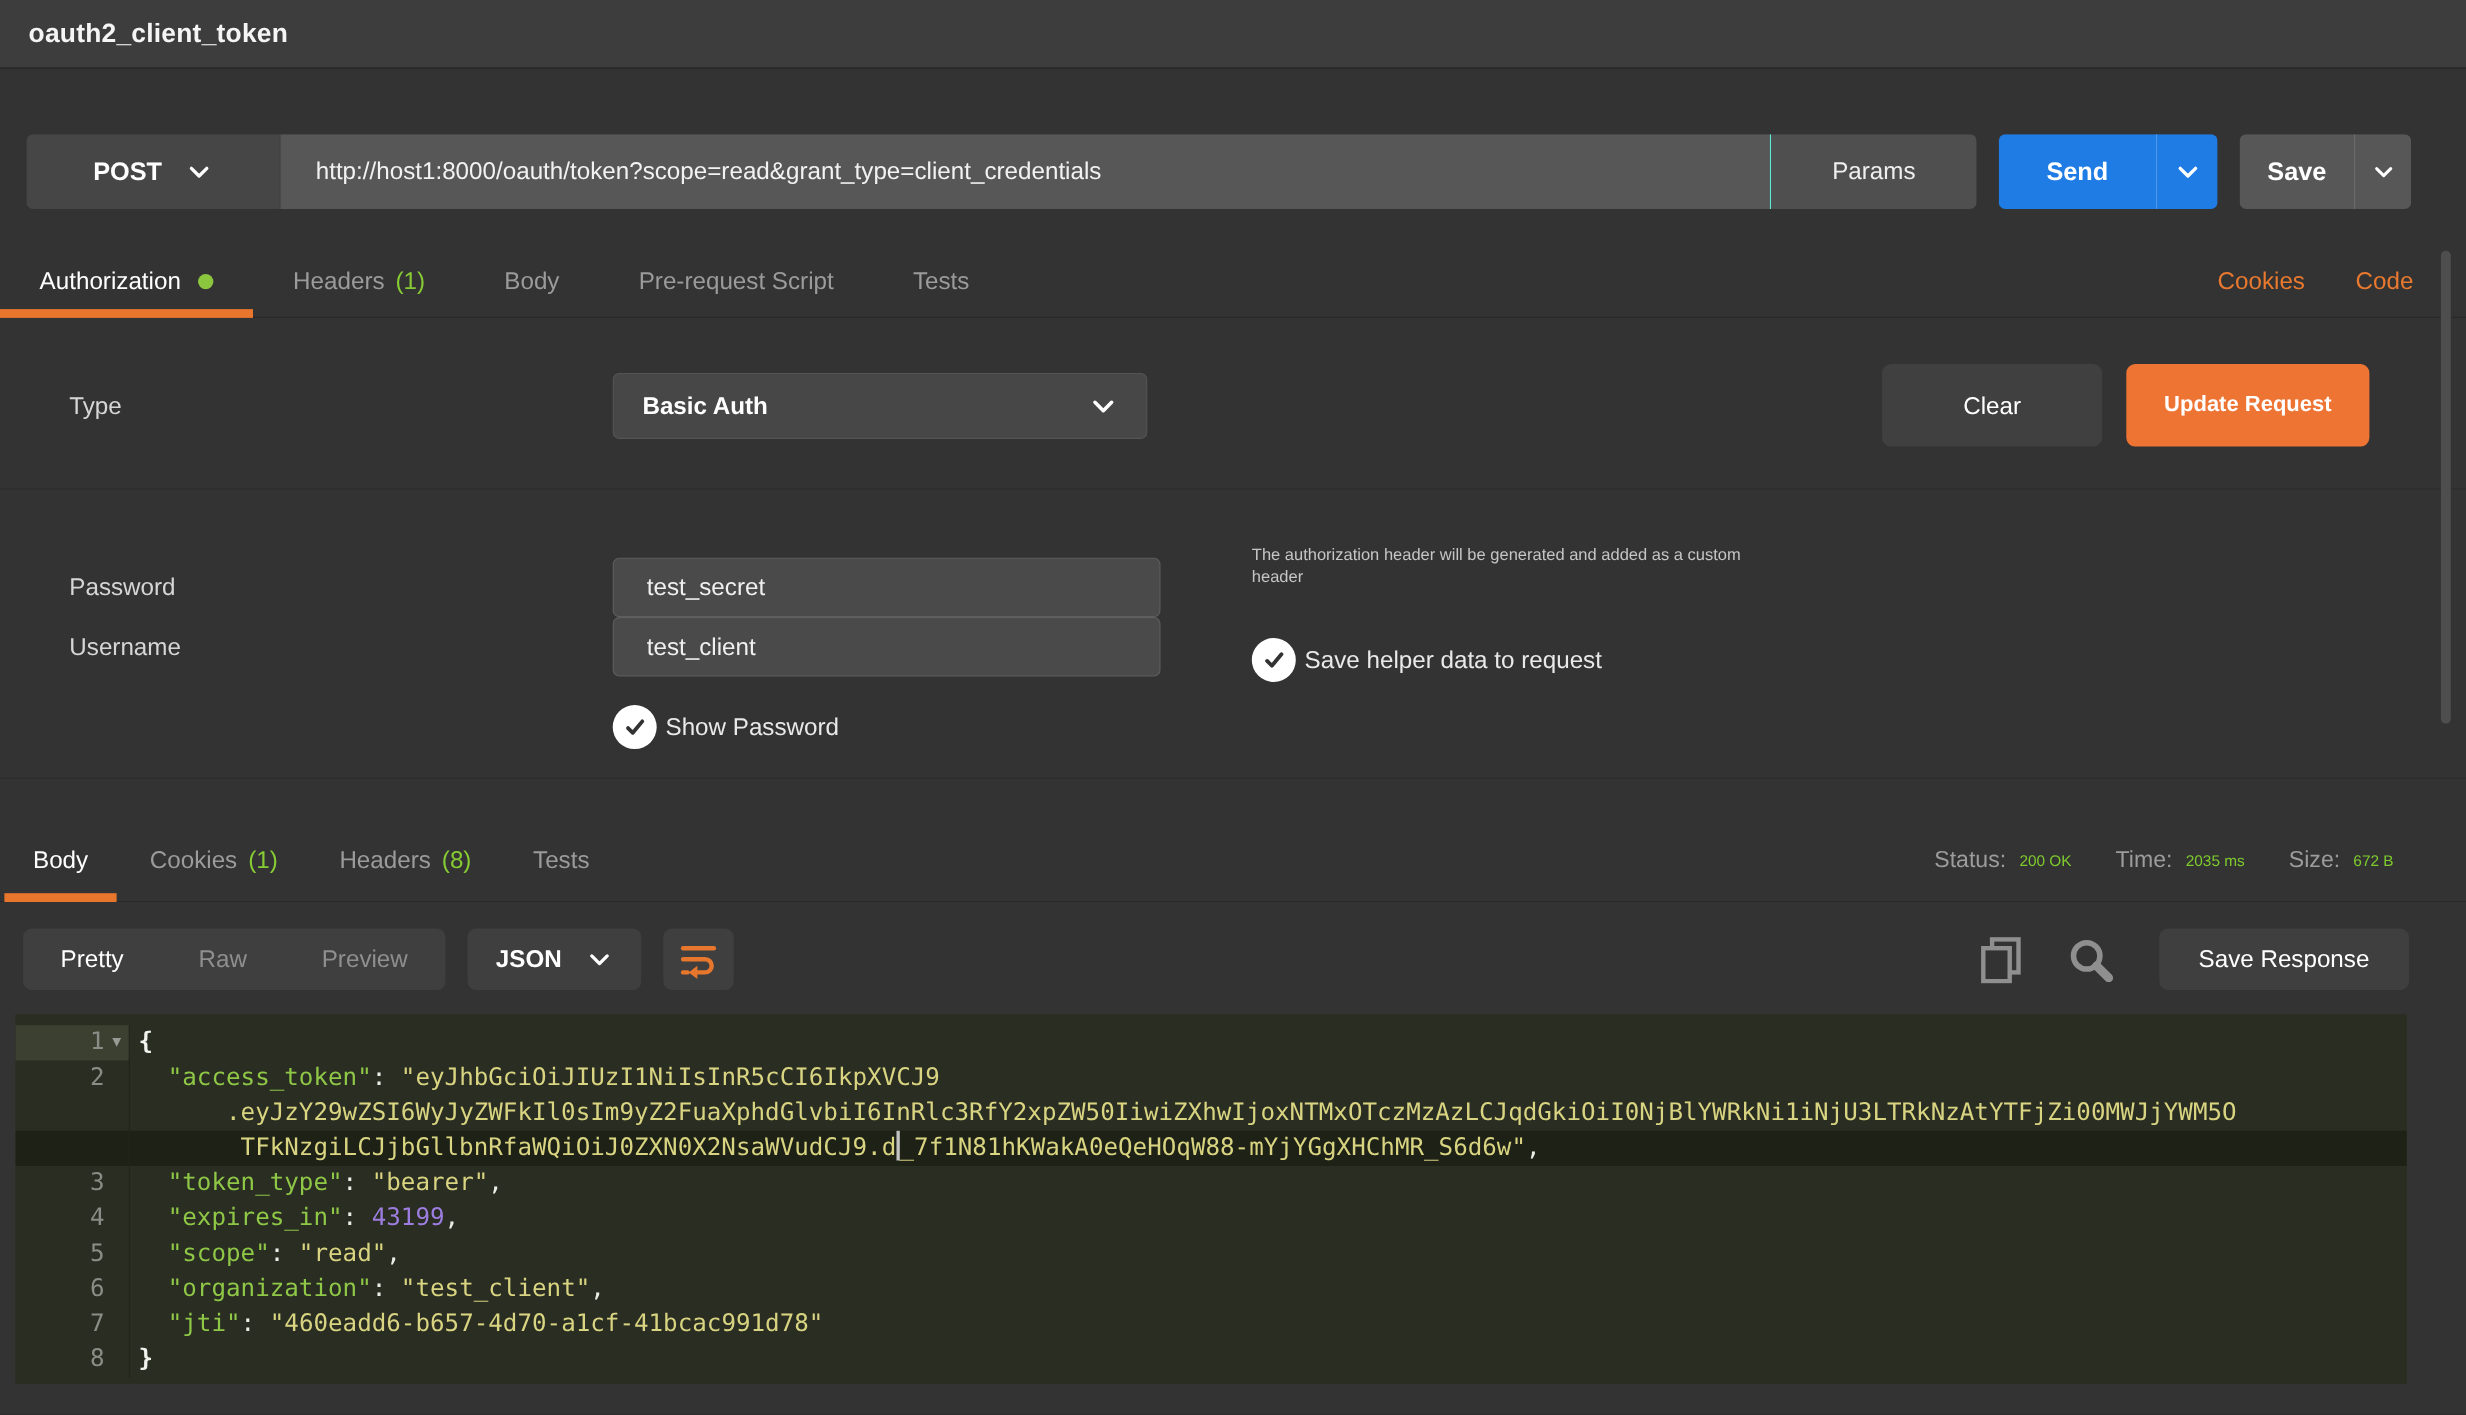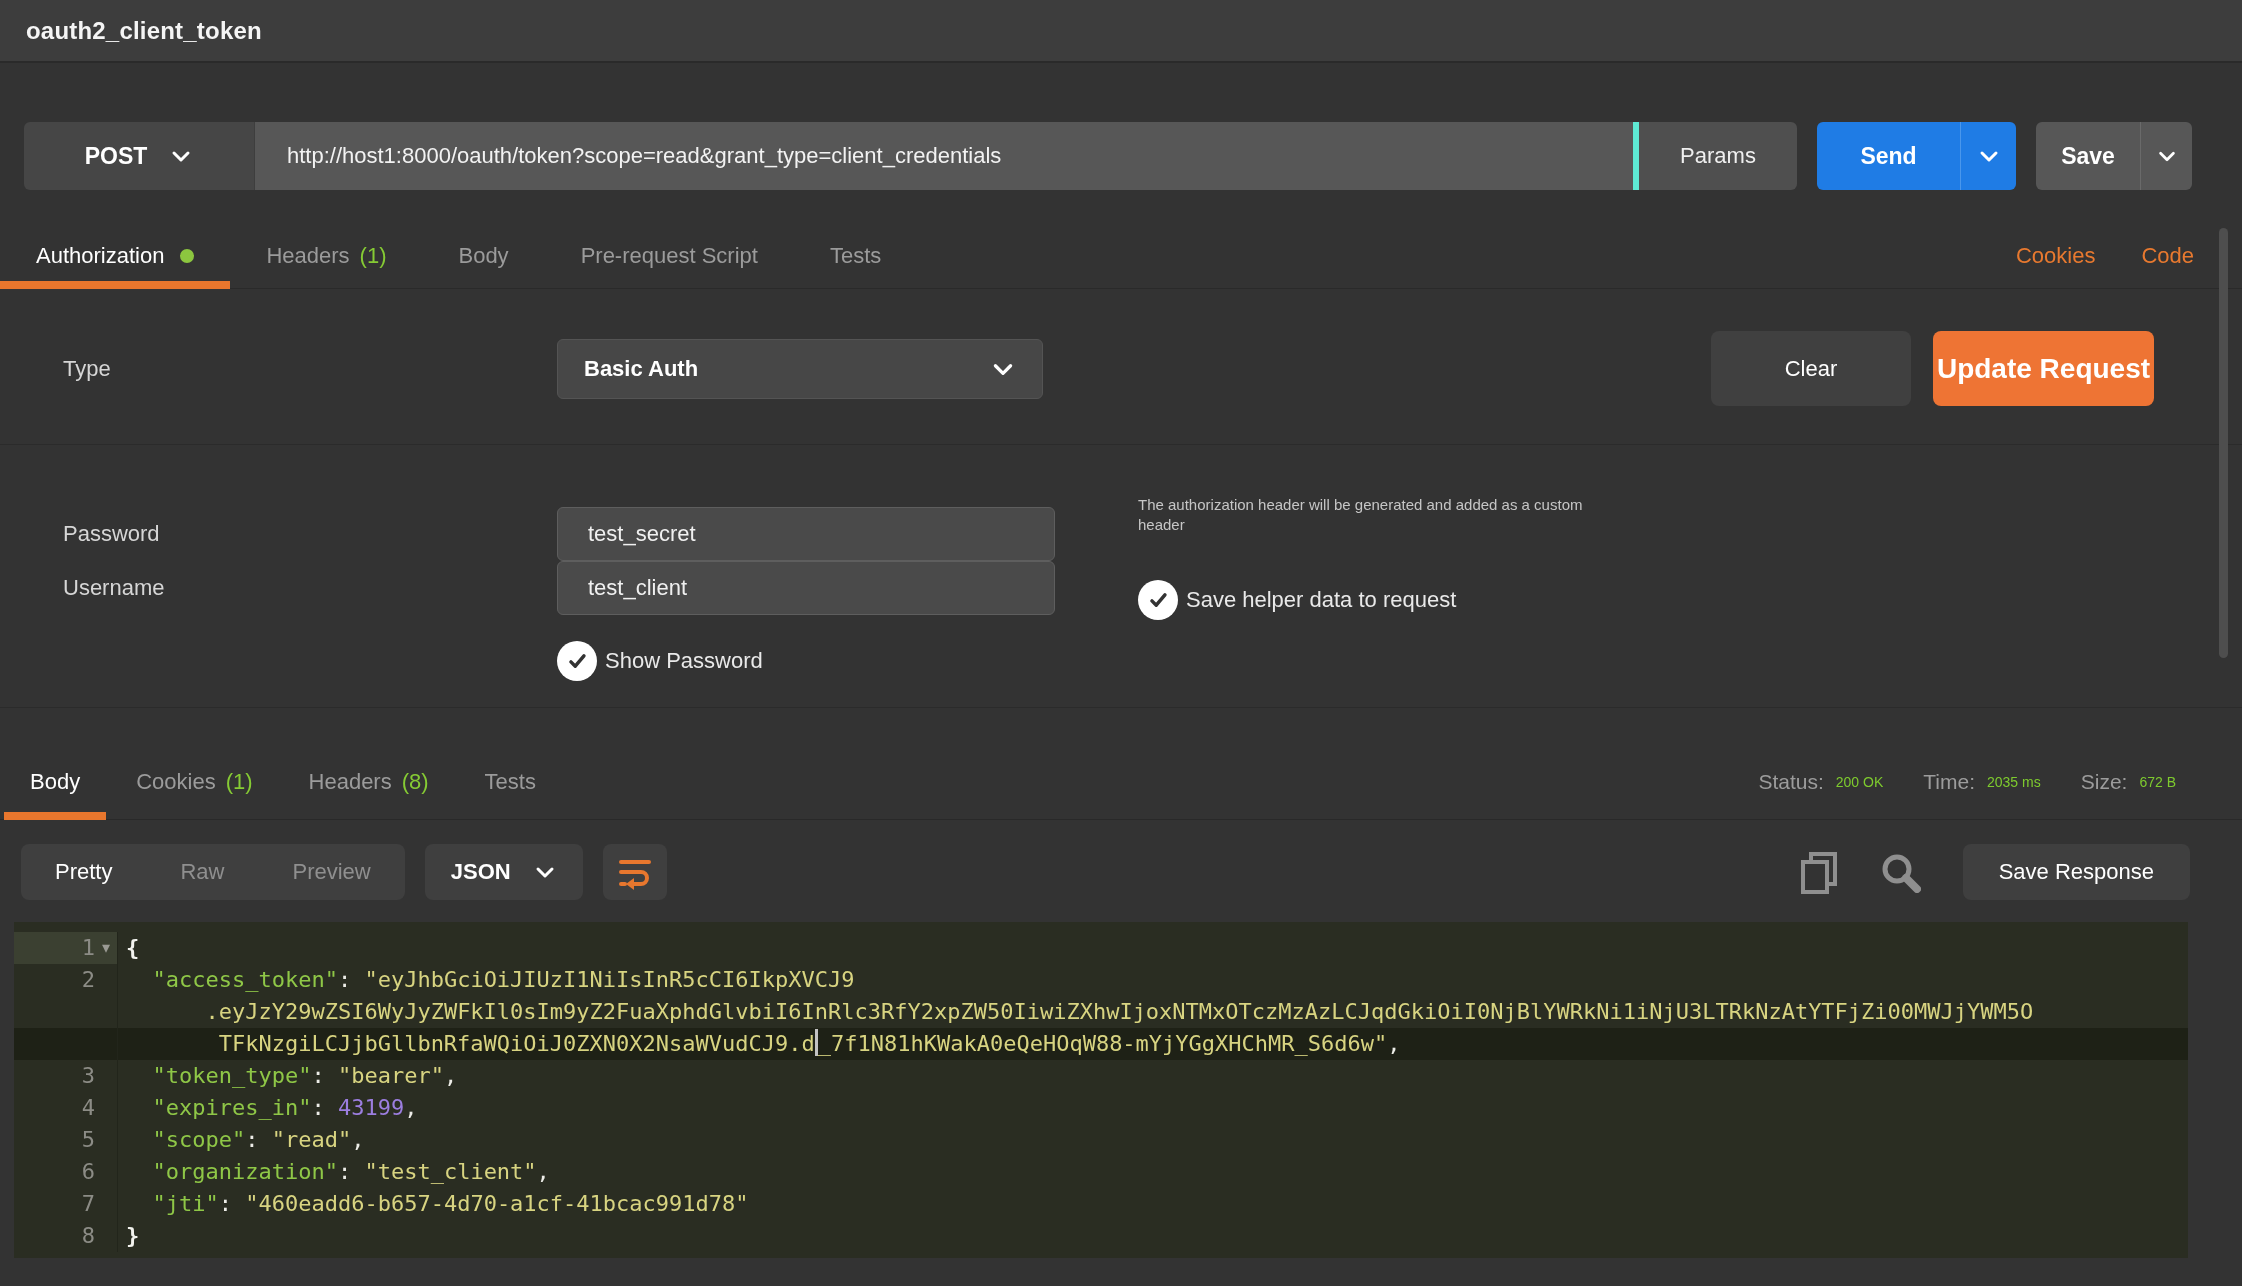--- a/index.html
+++ b/index.html
@@ -11,21 +11,21 @@
   .titlebar { height:63px; background:#3d3d3d; border-bottom:2px solid #2a2a2a; display:flex; align-items:center; padding-left:26px; }
   .titlebar h1 { font-size:24px; font-weight:bold; color:#f5f5f5; letter-spacing:.2px; }
 
   
   .url-row { display:flex; margin:59px 50px 0 24px; height:68px; }
   .urlbar { flex:1; display:flex; border-radius:6px; overflow:hidden; }
   .method { width:230px; background:#464646; border:none; color:#fff; font-family:inherit;
             font-size:23px; font-weight:bold; display:flex; align-items:center; justify-content:center; gap:22px; cursor:pointer; }
   .url-input { flex:1; background:#575757; border:none; border-left:1px solid #3e3e3e; color:#f2f2f2;
                font-family:inherit; font-size:22px; padding:0 10px 0 32px; outline:none; }
-  .params { width:164px; background:#4f4f4f; border:none; border-left:6px solid #5eead4; color:#efefef;
+  .params { width:188px; background:#4f4f4f; border:none; border-left:1px solid #5eead4; color:#efefef;
             font-family:inherit; font-size:22px; cursor:pointer; }
   .send-group, .save-group { display:flex; margin-left:20px; border-radius:6px; overflow:hidden; }
   .send { width:143px; background:#1f7ce5; border:none; color:#fff; font-family:inherit; font-size:23px; font-weight:bold; cursor:pointer; }
   .send-caret { width:56px; background:#1f7ce5; border:none; border-left:1px solid #4a97ec; display:flex; align-items:center; justify-content:center; cursor:pointer; }
   .save { width:104px; background:#575757; border:none; color:#fff; font-family:inherit; font-size:23px; font-weight:bold; cursor:pointer; }
   .save-caret { width:52px; background:#575757; border:none; border-left:1px solid #6a6a6a; display:flex; align-items:center; justify-content:center; cursor:pointer; }
 
   
   .tabs-row { display:flex; align-items:stretch; height:66px; margin-top:33px; border-bottom:1px solid #2a2a2a; }
   .tab { position:relative; display:flex; align-items:center; padding:0 36px; font-size:22px; color:#9b9b9b; cursor:pointer; }
@@ -40,21 +40,21 @@
   .auth-type { display:flex; align-items:center; padding:42px 0 38px 0; border-bottom:1px solid #2b2b2b; }
   .auth-type .lab { width:557px; padding-left:63px; color:#d6d6d6; font-size:22px; }
   .select { width:486px; height:60px; background:#474747; border:1px solid #545454; border-radius:6px;
             display:flex; align-items:center; padding:0 26px; cursor:pointer; }
   .select span { color:#fff; font-size:22px; font-weight:600; }
   .select svg { margin-left:auto; }
   .auth-type .spacer { flex:1; }
   .btn-clear { width:200px; height:75px; background:#404040; border:none; border-radius:8px; color:#fff;
                font-family:inherit; font-size:22px; cursor:pointer; margin-right:22px; }
   .btn-update { width:221px; height:75px; background:#ee7434; border:none; border-radius:8px; color:#fff;
-                font-family:inherit; font-size:28px; font-weight:600; cursor:pointer; margin-right:88px; }
+                font-family:inherit; font-size:20px; font-weight:600; cursor:pointer; margin-right:88px; }
 
   
   .creds { position:relative; padding:62px 0 26px 0; border-bottom:1px solid #2b2b2b; }
   .cred-row { display:grid; grid-template-columns:494px 498px; padding-left:63px; align-items:center; margin-bottom:26px; }
   .cred-row label { color:#d6d6d6; font-size:22px; }
   .cred-row input { height:54px; background:#4a4a4a; border:1px solid #5e5e5e; border-radius:6px;
                     color:#f0f0f0; font-family:inherit; font-size:22px; padding:0 30px; outline:none; }
   .check-row { display:flex; align-items:center; gap:8px; margin-top:16px; }
   .showpass { padding-left:557px; margin-top:18px; }
   .checkcircle { width:40px; height:40px; flex:0 0 40px; border-radius:50%; background:#ffffff;

